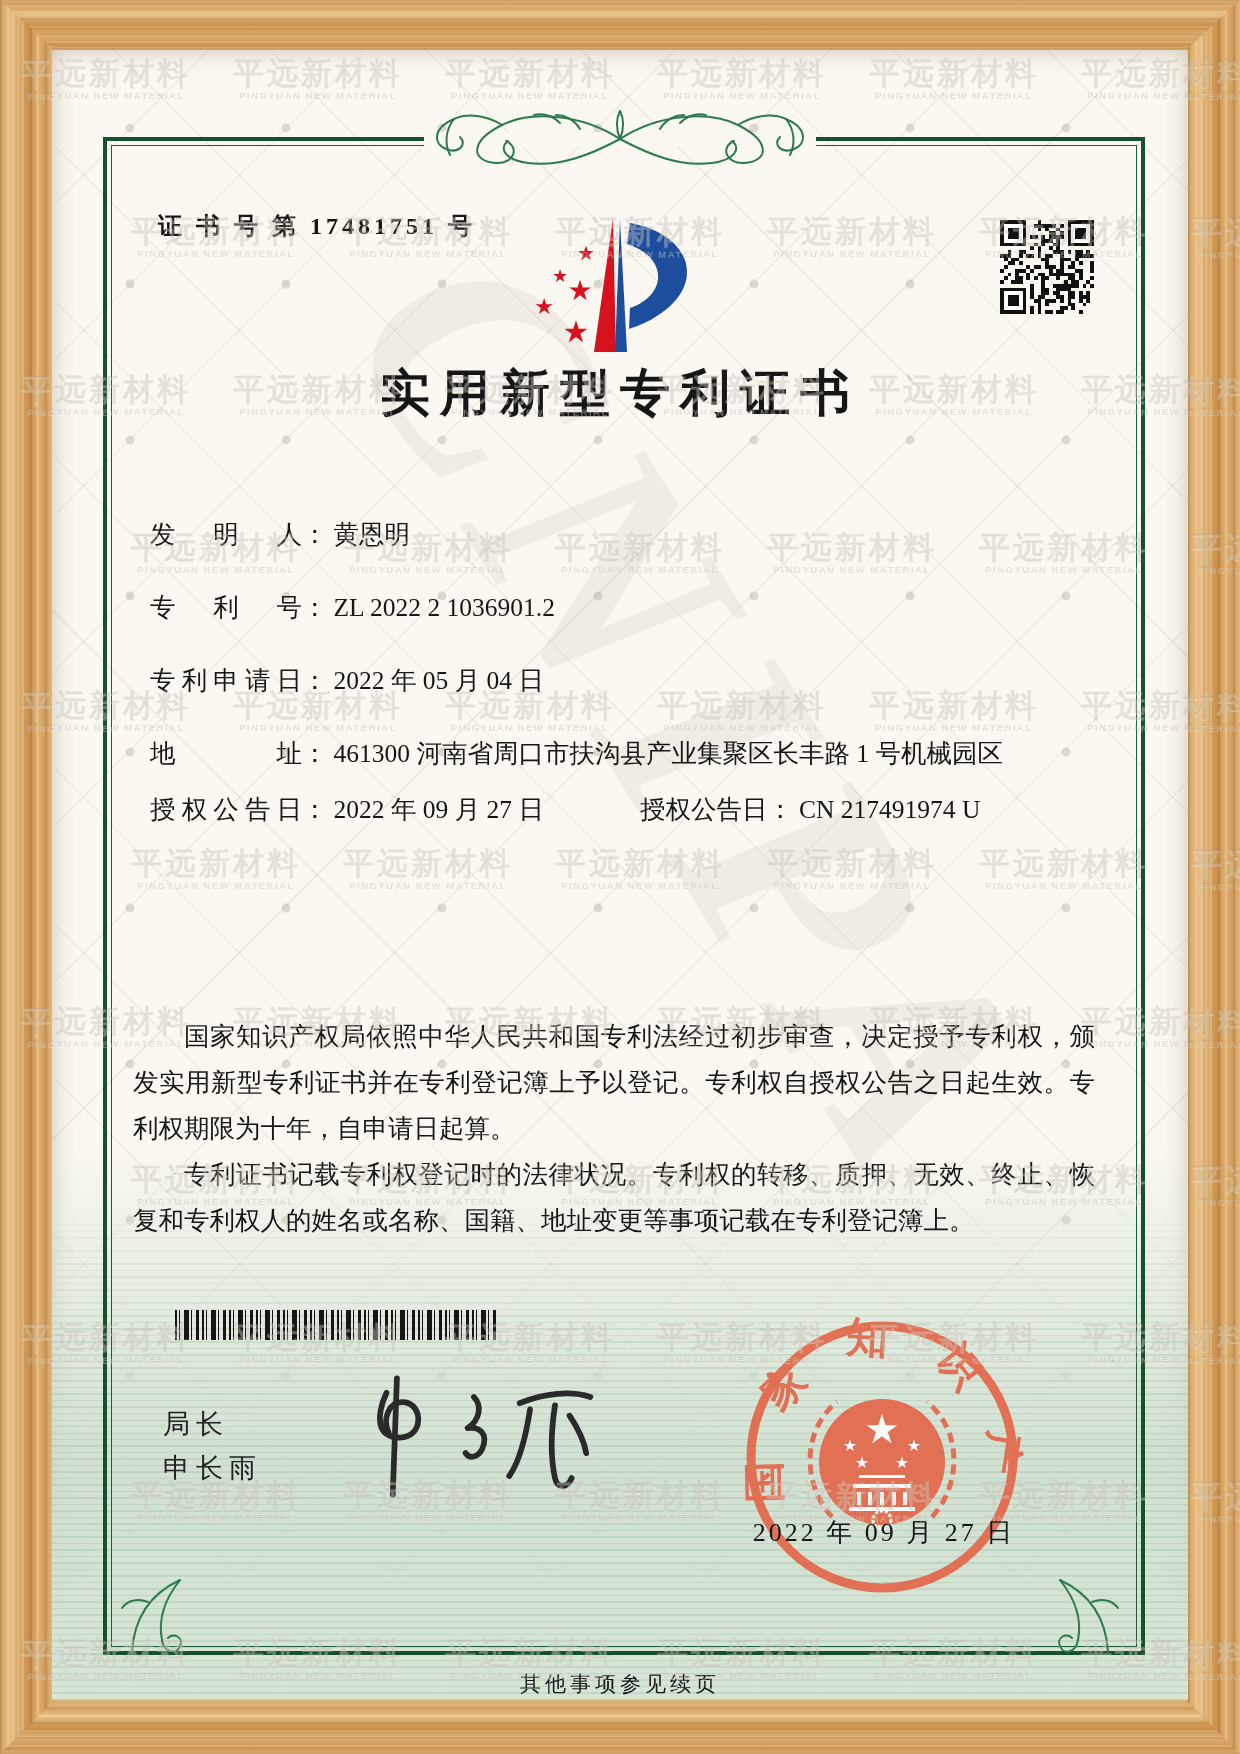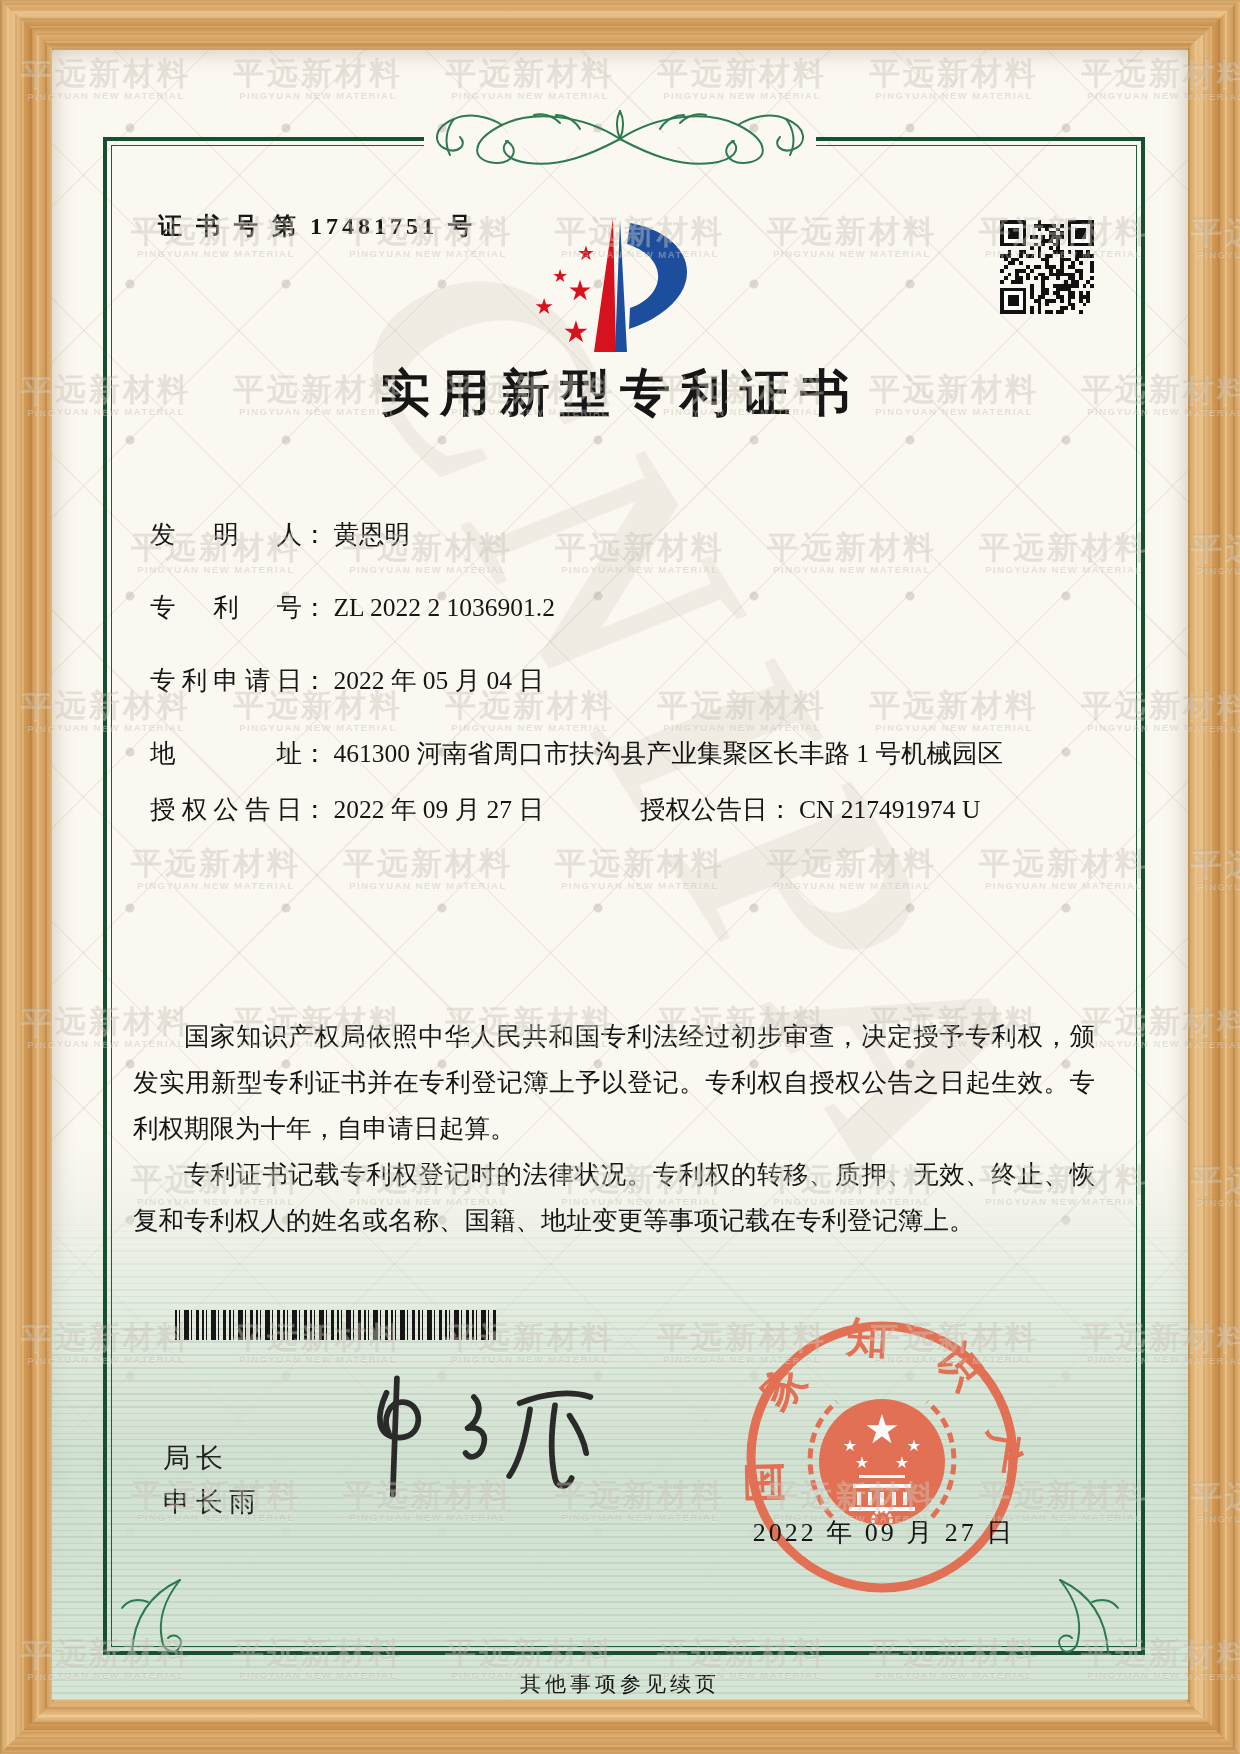--- a/index.html
+++ b/index.html
@@ -55,21 +55,21 @@
   .f-label{display:inline-block;width:152px;text-align:justify;text-align-last:justify;vertical-align:top;}
   .f-colon{display:inline-block;vertical-align:top;}
   .f-value{display:inline-block;vertical-align:top;margin-left:6px;}
   .f-row.address .f-value{width:728px;}
   .pair-right{position:absolute;left:490px;top:0;white-space:nowrap;}
   .paras{position:absolute;left:81px;top:964px;width:962px;font-size:25.5px;line-height:46px;text-align:justify;}
   .paras p{margin:0;text-indent:2em;}
   .barcode{position:absolute;left:123px;top:1260px;width:322px;height:30px;background:
     repeating-linear-gradient(90deg,#161616 0 2px,rgba(0,0,0,0) 2px 4px,#161616 4px 5px,rgba(0,0,0,0) 5px 9px,
     #161616 9px 14px,rgba(0,0,0,0) 14px 16px,#161616 16px 17px,rgba(0,0,0,0) 17px 21px,#161616 21px 24px,rgba(0,0,0,0) 24px 27px);}
-  .director{position:absolute;left:111px;top:1386px;font-family:"Liberation Sans","DejaVu Sans",sans-serif;
+  .director{position:absolute;left:111px;top:1352px;font-family:"Liberation Sans","DejaVu Sans",sans-serif;
     font-size:27px;letter-spacing:6px;color:#222;line-height:44px;}
   .signature{position:absolute;left:305px;top:1322px;}
   .seal{position:absolute;left:685px;top:1262px;opacity:.92;}
   .seal-date{position:absolute;left:672px;top:1465px;width:320px;text-align:center;font-size:26px;letter-spacing:3px;color:#151515;z-index:12;}
   .page-footer{position:absolute;left:0;top:1550px;width:100%;text-align:center;font-size:21px;letter-spacing:3px;}
   .cont-note{position:absolute;left:0;top:1620px;width:100%;text-align:center;font-size:21px;letter-spacing:4px;}
 
   
   #wm-layer{position:absolute;inset:0;z-index:60;pointer-events:none;border-radius:21px;}
   .wm{position:absolute;text-align:center;color:rgba(150,138,116,.22);text-shadow:0 1px 0 rgba(255,255,255,.30);}

